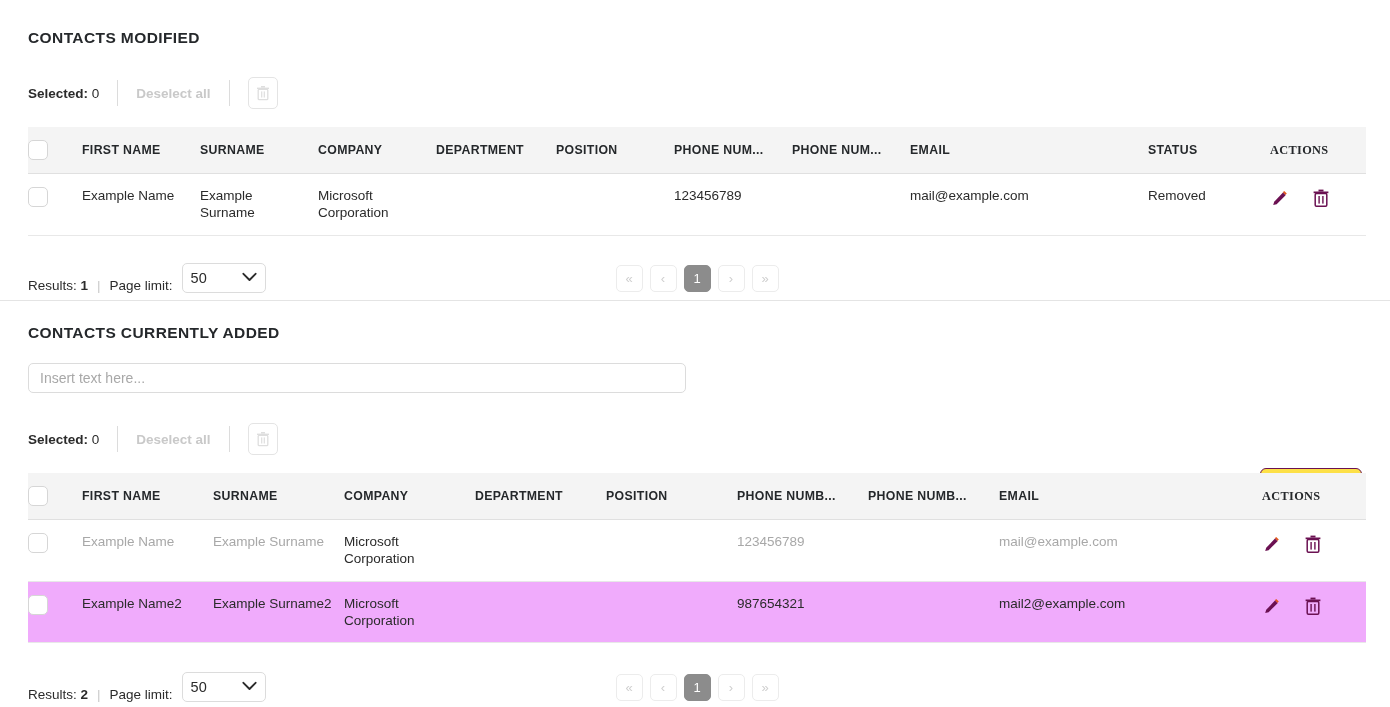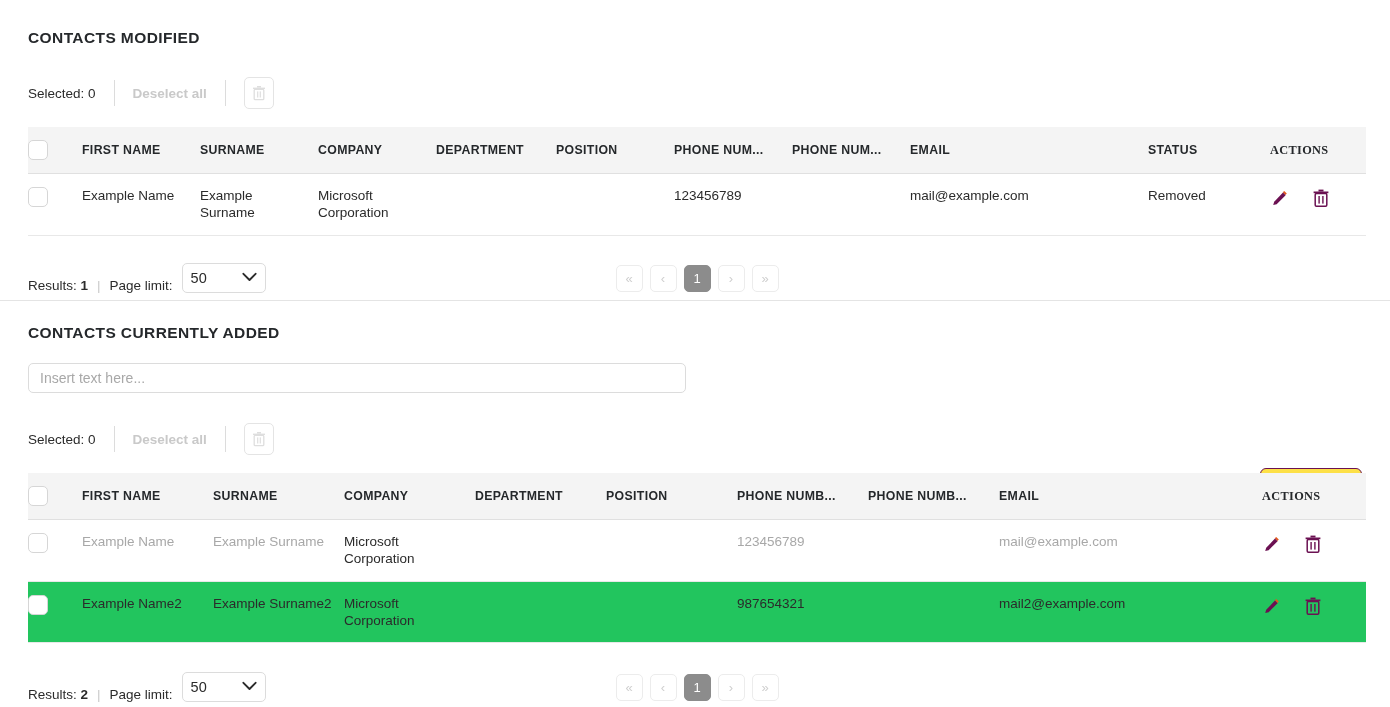--- a/index.html
+++ b/index.html
@@ -36,21 +36,21 @@
   .sel-bar {
     display: flex;
     align-items: center;
     height: 34px;
   }
   .sel-count {
     font-size: 13.5px;
     color: #2b2b2b;
     white-space: nowrap;
   }
-  .sel-count b { font-weight: normal; }
+  .sel-count b { font-weight: bold; }
   .sel-div {
     width: 1px;
     height: 26px;
     background: #dcdcdc;
     margin: 0 18px;
   }
   .deselect-all {
     font-size: 13.5px;
     font-weight: bold;
     color: #c9c9c9;
@@ -121,21 +121,21 @@
   }
   .tbl tbody td {
     padding: 13px 8px 13px 0;
     border-bottom: 1px solid #e8e8e8;
     vertical-align: top;
     color: #2b2b2b;
     font-size: 13.5px;
     line-height: 1.28;
     word-wrap: break-word;
   }
-  .tbl tbody tr.alt td { background: #22c55e; }
+  .tbl tbody tr.alt td { background: #f0abfc; }
   .tbl tbody tr.muted td { color: #a8a8a8; }
   .tbl tbody tr.muted td.strong { color: #2b2b2b; }
 
   th.c-check, td.c-check { width: 54px; padding-left: 14px; }
   td.c-check { padding-top: 11px; }
 
   .chk {
     width: 20px;
     height: 20px;
     border: 1px solid #d6d6d6;

